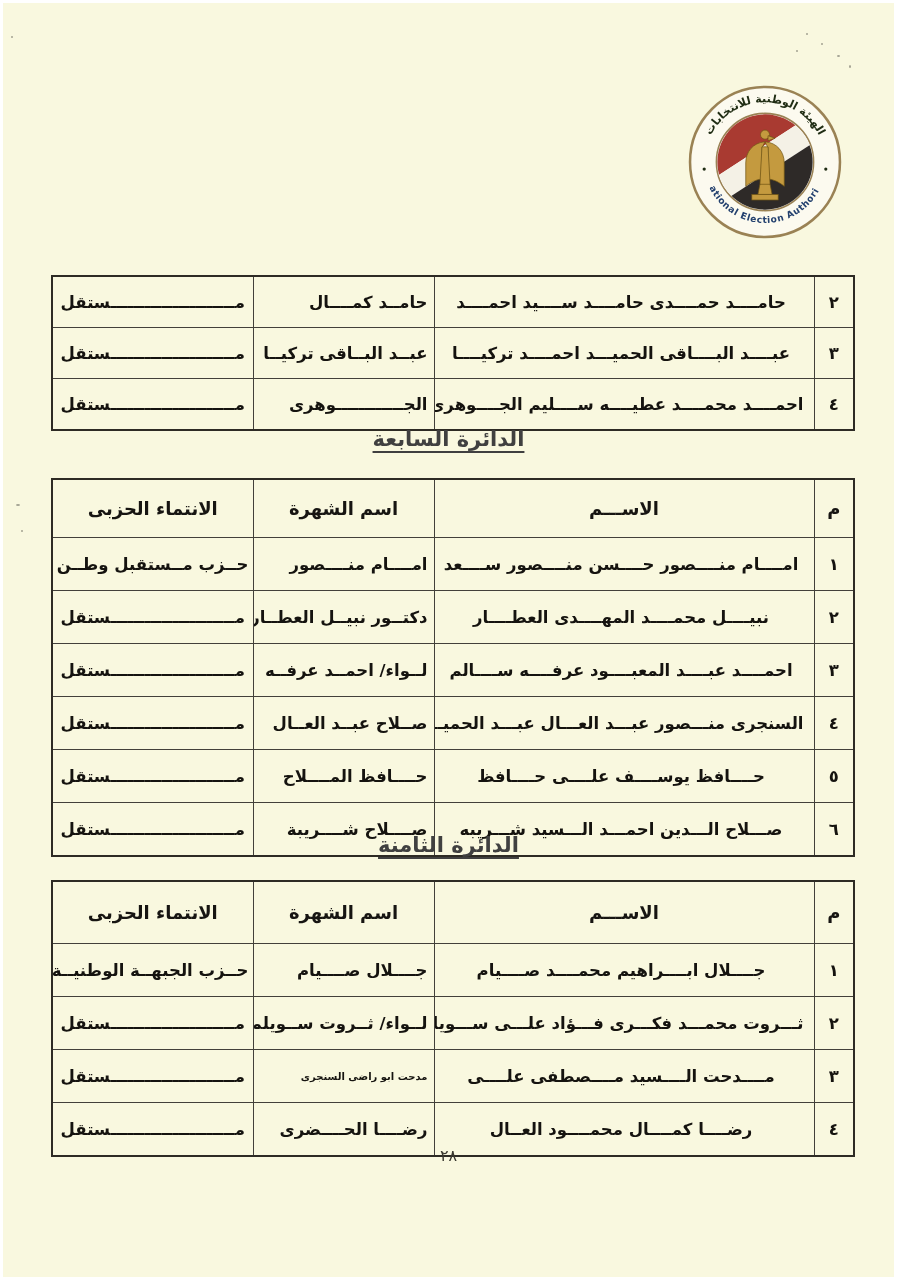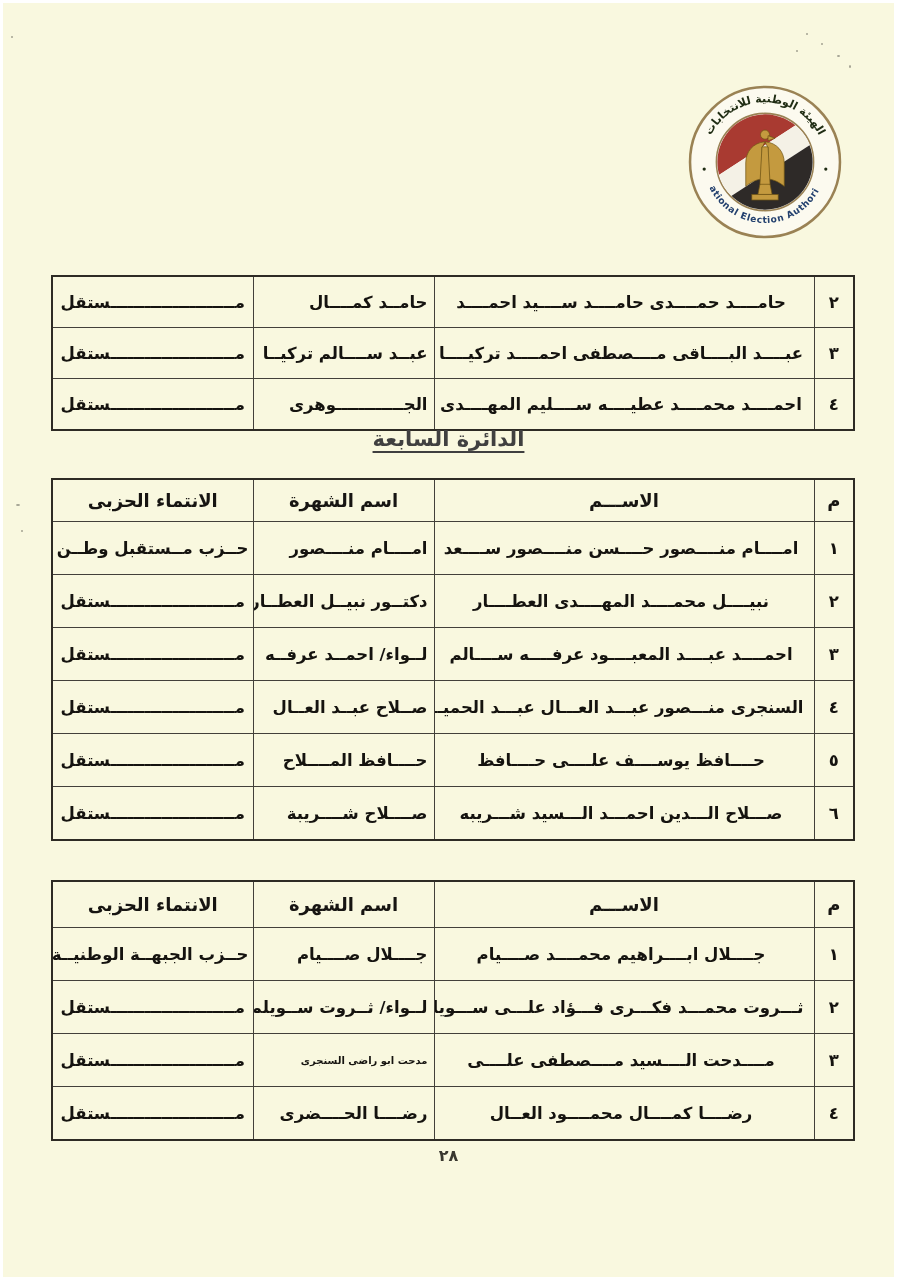--- a/index.html
+++ b/index.html
@@ -30,34 +30,34 @@
   table.grid{
     border-collapse:collapse;table-layout:fixed;width:802px;
     border:2px solid #2e2b24;background:#f9f8df;
   }
   table.grid th,table.grid td{
     border:1px solid #43403a;overflow:hidden;white-space:nowrap;
     font-weight:bold;vertical-align:middle;
   }
   col.w-num{width:40px;} col.w-name{width:380px;}
   col.w-shohra{width:181px;} col.w-party{width:201px;}
-  table.grid th{height:41px;text-align:center;font-size:18px;padding:0 4px;}
+  table.grid th{height:41px;text-align:center;font-size:18px;padding:8px 4px;}
   #table-8 th{height:45px;}
   #table-cont td{height:50px;}
   #table-7 td,#table-8 td{height:52px;}
   td{font-size:16.5px;color:#15130f;}
   td.c-num{text-align:center;padding:0 2px;}
   td.c-name{text-align:center;padding:0 10px 0 4px;}
   td.c-shohra{text-align:right;padding:0 6px 0 3px;}
   td.c-party{text-align:center;padding:0 4px;}
   td.sm{font-size:10px;}
   
   .pagenum{
     position:absolute;top:1143px;left:0;width:100%;text-align:center;
-    font-size:16px;font-weight:bold;color:#3a382f;
+    font-size:16px;font-weight:normal;color:#3a382f;
   }
   
   .spk{position:absolute;background:#77756a;border-radius:50%;opacity:.65;}
 </style>
 </head>
 <body>
 
 <div class="page">
 
   <div class="logo">
@@ -108,27 +108,27 @@
         </colgroup>
         <tbody>
           <tr>
             <td class="c-num">٢</td>
             <td class="c-name">حامــــد حمــــدى حامــــد ســــيد احمــــد</td>
             <td class="c-shohra">حامــد كمــــال</td>
             <td class="c-party">مــــــــــــــــــــــستقل</td>
           </tr>
           <tr>
             <td class="c-num">٣</td>
-            <td class="c-name">عبــــد البــــاقى مــــصطفى احمــــد تركيــــا</td>
-            <td class="c-shohra">عبــد ســــالم تركيــا</td>
+            <td class="c-name">عبــــد البــــاقى الحميـــد احمــــد تركيــــا</td>
+            <td class="c-shohra">عبــد البــاقى تركيــا</td>
             <td class="c-party">مــــــــــــــــــــــستقل</td>
           </tr>
           <tr>
             <td class="c-num">٤</td>
-            <td class="c-name">احمــــد محمــــد عطيــــه ســــليم المهــــدى</td>
+            <td class="c-name">احمــــد محمــــد عطيــــه ســــليم الجــــوهرى</td>
             <td class="c-shohra">الجــــــــــــوهرى</td>
             <td class="c-party">مــــــــــــــــــــــستقل</td>
           </tr>
         </tbody>
       </table>
     </div>
 
   <div class="district-title" id="title-7">الدائرة السابعة</div>
   <div class="tblwrap" id="table-7">
       <table class="grid" dir="rtl">
@@ -180,20 +180,21 @@
           <tr>
             <td class="c-num">٦</td>
             <td class="c-name">صـــلاح الـــدين احمـــد الـــسيد شـــريبه</td>
             <td class="c-shohra">صــــلاح شــــريبة</td>
             <td class="c-party">مــــــــــــــــــــــستقل</td>
           </tr>
         </tbody>
       </table>
     </div>
 
+  <div class="district-title" id="title-8">الدائرة الثامنة</div>
   <div class="tblwrap" id="table-8">
       <table class="grid" dir="rtl">
         <colgroup>
           <col class="w-num">
           <col class="w-name">
           <col class="w-shohra">
           <col class="w-party">
         </colgroup>
         <thead>
           <tr>

